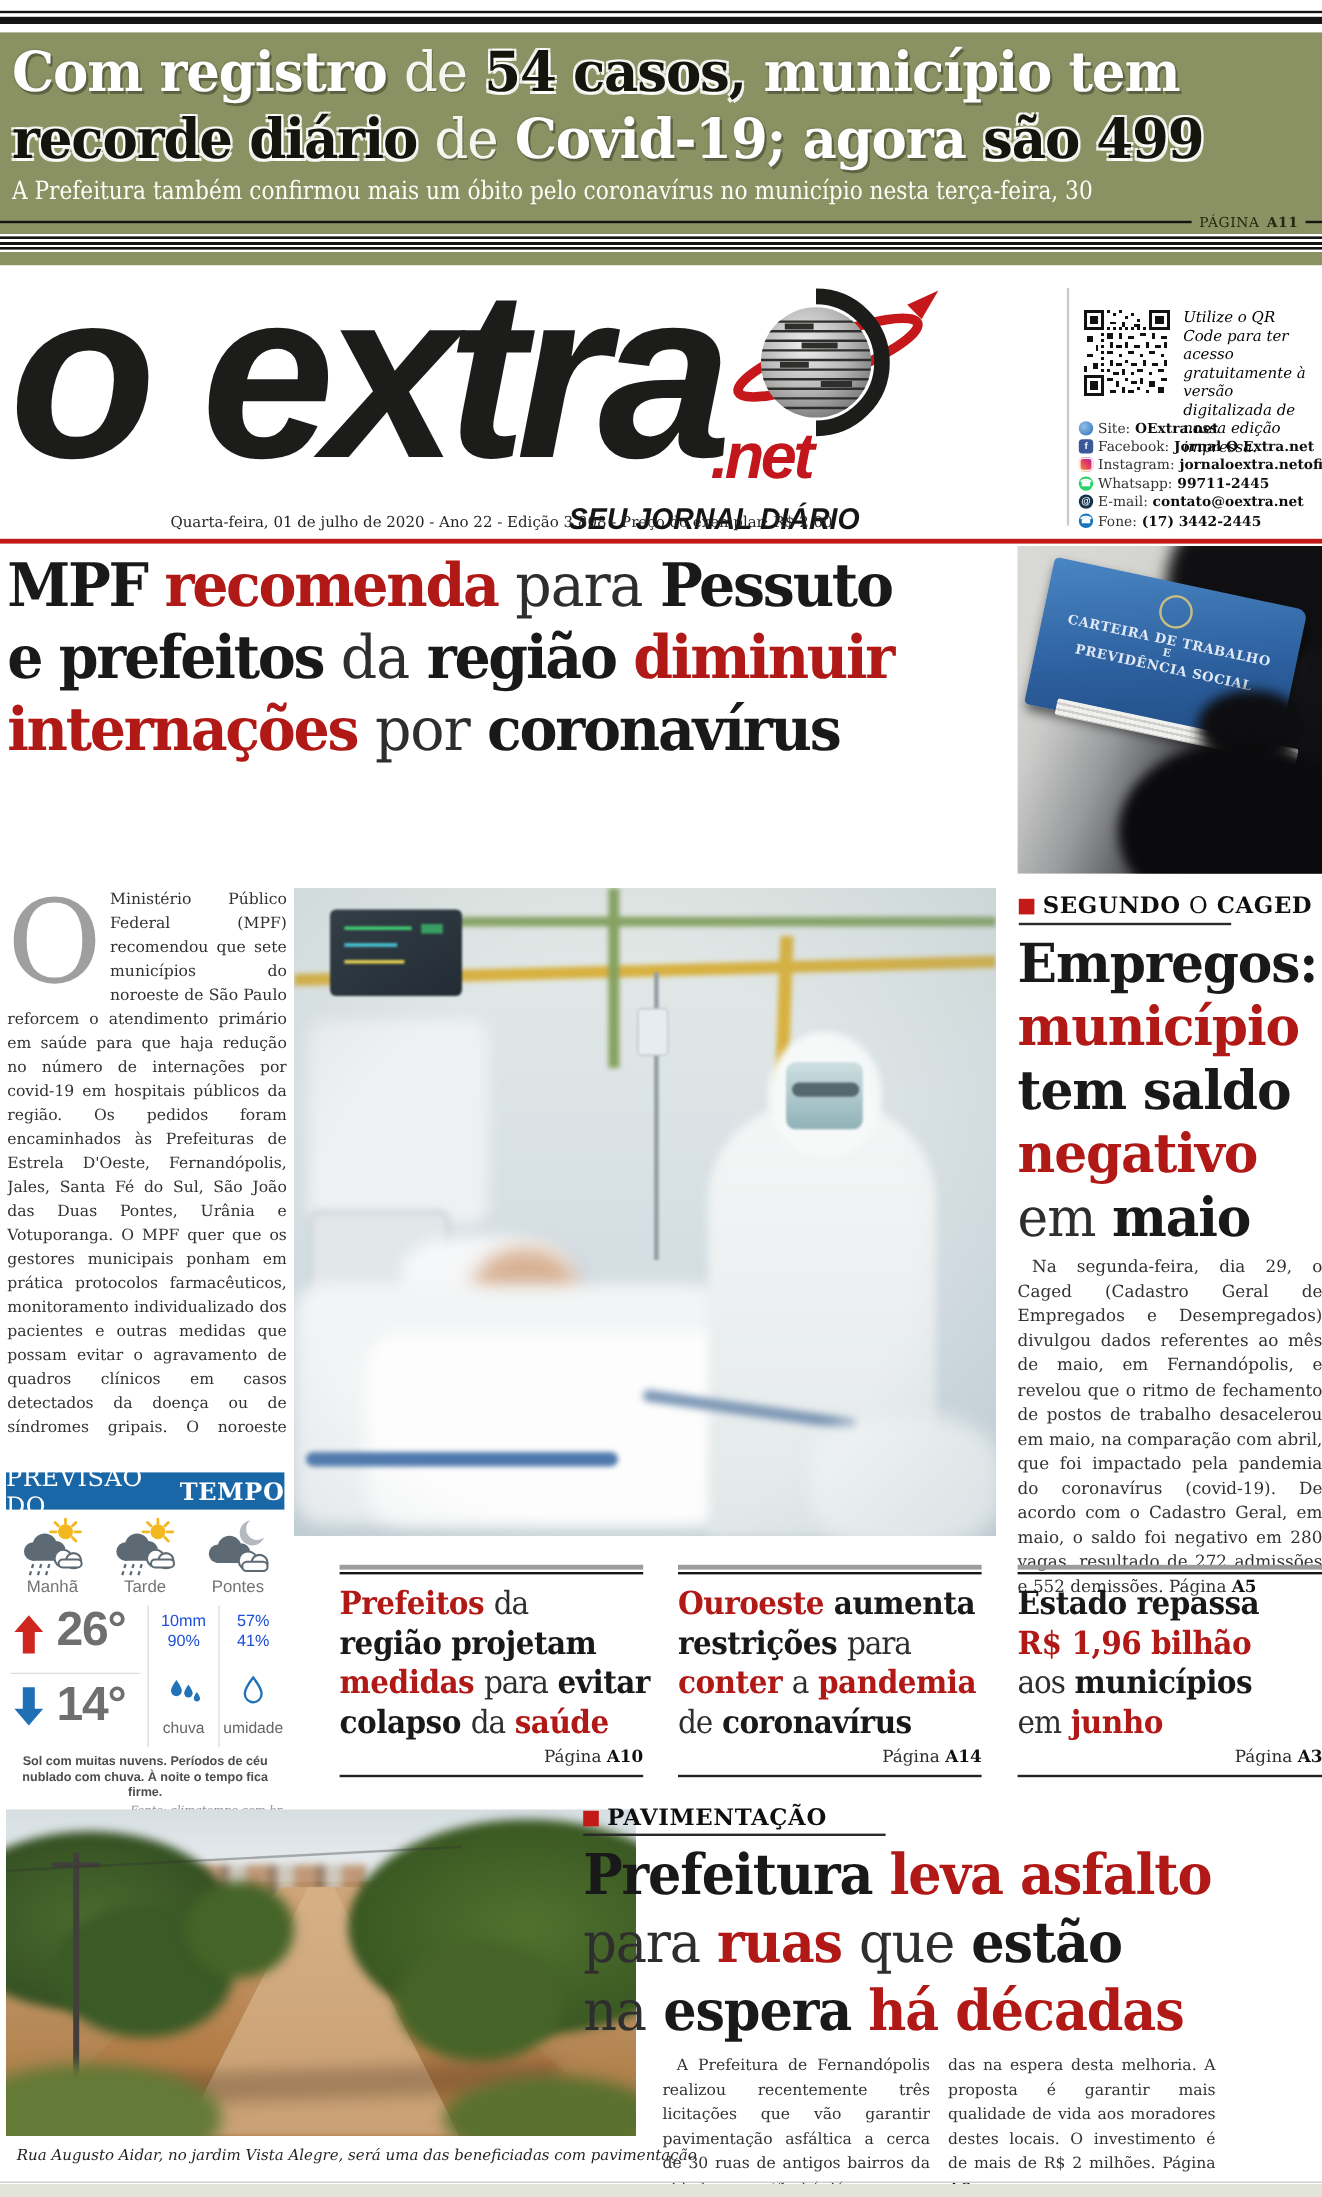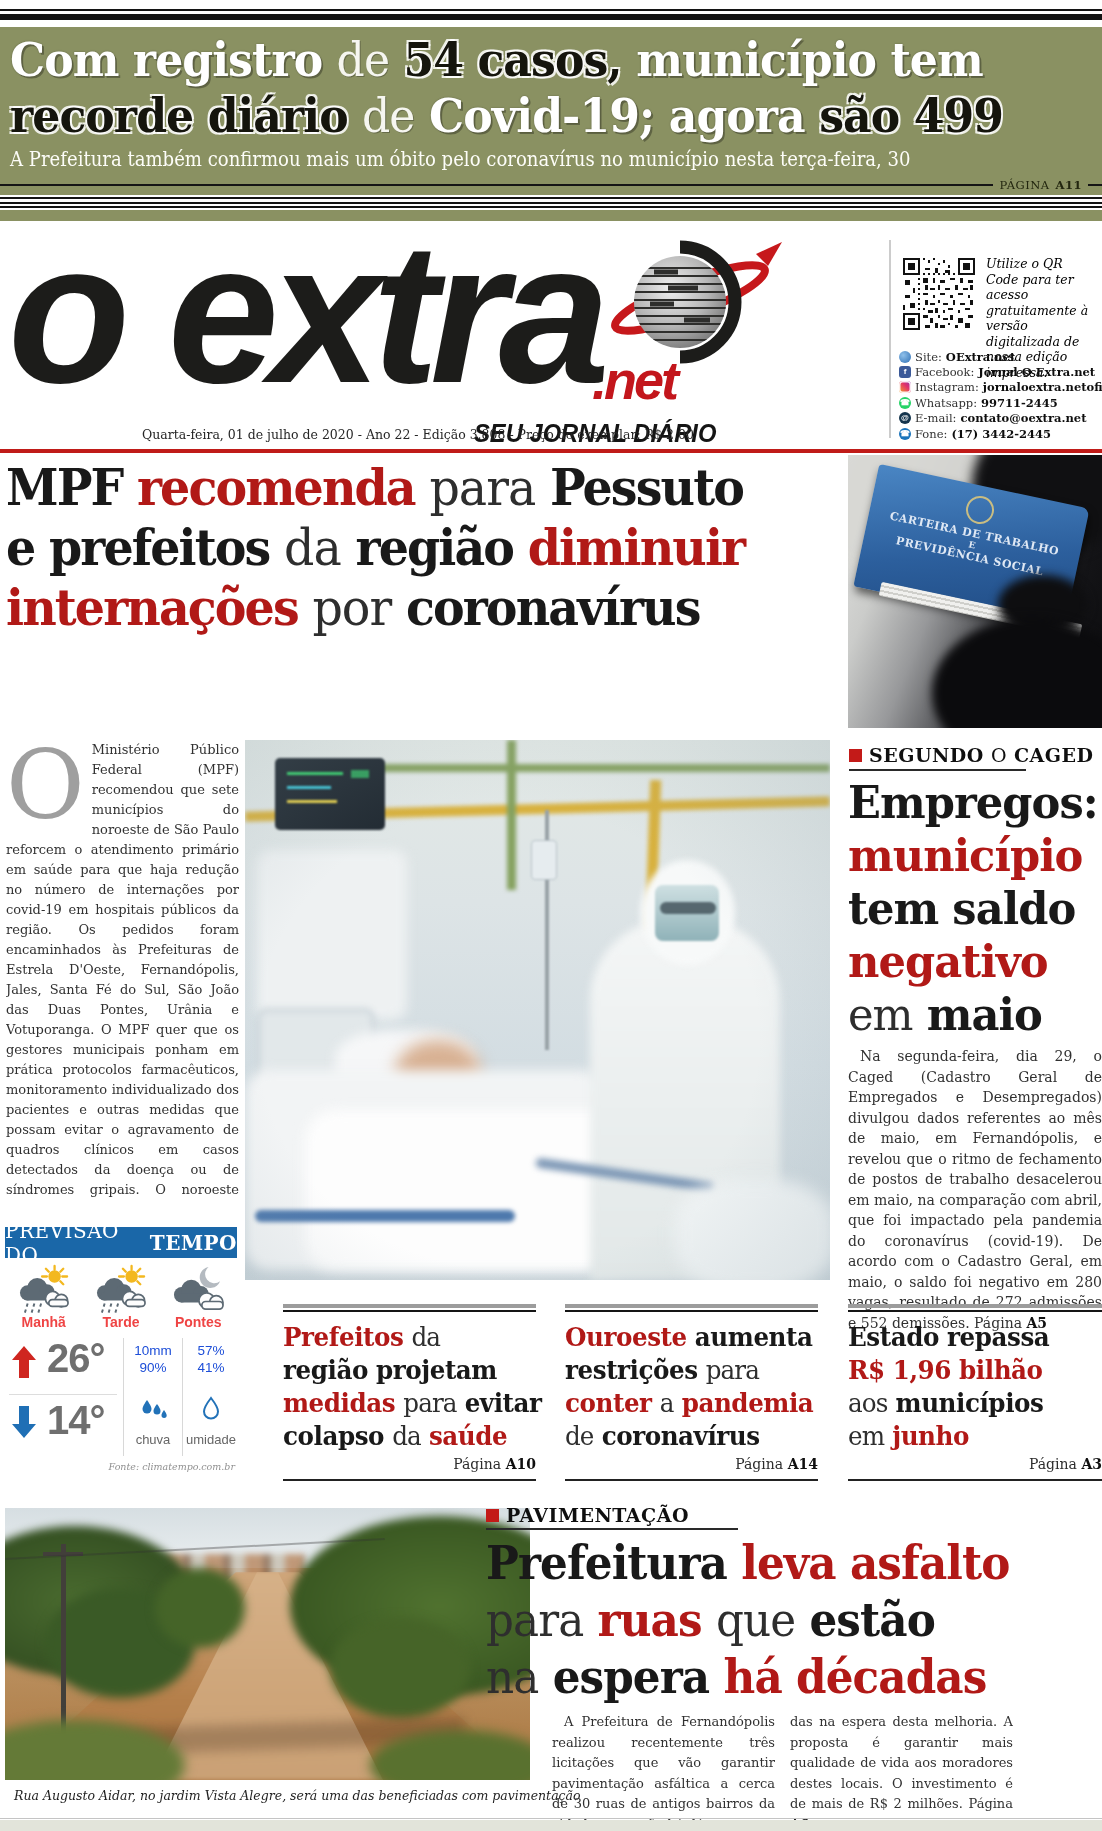--- a/index.html
+++ b/index.html
@@ -81,21 +81,21 @@
   .tpage{margin-top:4px;text-align:right;font-size:14px;color:#2c2c2c;}
   .tpage b{color:#0f0f0f;}
   .teaser-rule{position:absolute;top:1479px;height:2px;background:#222;}
   
   .weather{left:5px;top:1227px;width:232px;}
   .w-head{height:31px;background:#1a67a8;color:#fff;display:flex;align-items:center;justify-content:center;
           gap:6px;font-size:20px;letter-spacing:.5px;}
   .w-icons{display:flex;}
   .w-cell{width:77.3px;text-align:center;}
   .w-cell svg{display:block;margin:6px auto 0;}
-  .w-period{font-family:"Liberation Sans",sans-serif;font-weight:bold;font-size:14px;color:#ef4444;}
+  .w-period{font-family:"Liberation Sans",sans-serif;font-weight:normal;font-size:14px;color:#737373;}
   .w-grid{position:relative;height:122px;margin-top:6px;font-family:"Liberation Sans",sans-serif;}
   .w-v1{position:absolute;left:118px;top:2px;bottom:2px;width:1px;background:#d8d8d8;}
   .w-v2{position:absolute;left:177px;top:2px;bottom:2px;width:1px;background:#d8d8d8;}
   .w-temp{position:absolute;font-size:40px;font-weight:bold;color:#6f6f6f;letter-spacing:-1px;}
   .w-hr{position:absolute;left:4px;width:108px;height:1px;background:#ddd;top:58px;}
   .w-val{position:absolute;width:58px;text-align:center;font-size:13.5px;line-height:17px;color:#1d4ed8;}
   .w-lab{position:absolute;width:58px;text-align:center;font-size:13px;color:#666;}
   .w-dp{position:absolute;width:58px;text-align:center;}
   .w-sum{margin-top:4px;padding:0 12px;text-align:center;font-family:"Liberation Sans",sans-serif;
          font-weight:bold;font-size:10.5px;line-height:13px;color:#4d4d4d;}
@@ -546,20 +546,21 @@
         </svg>
       </span>
       <span class="w-dp" style="left:177px;top:60px">
         <svg width="24" height="28" viewBox="0 0 24 28">
           <path d="M12 2 C12 2 5 11 5 15.5 a7 7 0 0 0 14 0 C19 11 12 2 12 2 Z" fill="none" stroke="#2272b8" stroke-width="2"></path>
         </svg>
       </span>
       <div class="w-lab" style="left:119px;top:96px">chuva</div>
       <div class="w-lab" style="left:177px;top:96px">umidade</div>
     </div>
+    <div class="w-sum">Sol com muitas nuvens. Períodos de céu nublado com chuva. À noite o tempo fica firme.</div>
     <div class="w-src">Fonte: climatempo.com.br</div>
   </div>
 
   <div class="abs photo road">
     <div style="left:0;top:0;right:0;height:70px;background:linear-gradient(#d6dee2,#eef2f3)"></div>
     <div style="left:0;top:60px;right:0;bottom:0;background:linear-gradient(#c8a478,#a9763f)"></div>
     <div style="left:40px;top:46px;width:260px;height:26px;filter:blur(3px);opacity:.85;background:repeating-linear-gradient(90deg,#b98a64 0 18px,#8b6b52 18px 26px,#c9c2b4 26px 40px)"></div>
     <div style="left:0;top:64px;right:0;bottom:0;background:linear-gradient(180deg,#cfa67b,#b5804b 60%,#a8723f);clip-path:polygon(44% 0,56% 0,100% 100%,0 100%);filter:blur(1px)"></div>
     <div style="left:0;top:64px;right:0;bottom:0;background:#d9b68d;opacity:.7;clip-path:polygon(48% 0,52% 0,72% 100%,28% 100%);filter:blur(2px)"></div>
     <div style="left:-50px;top:18px;width:240px;height:150px;background:radial-gradient(#4a6b2f,#2c451d);border-radius:50%;filter:blur(4px)"></div>

